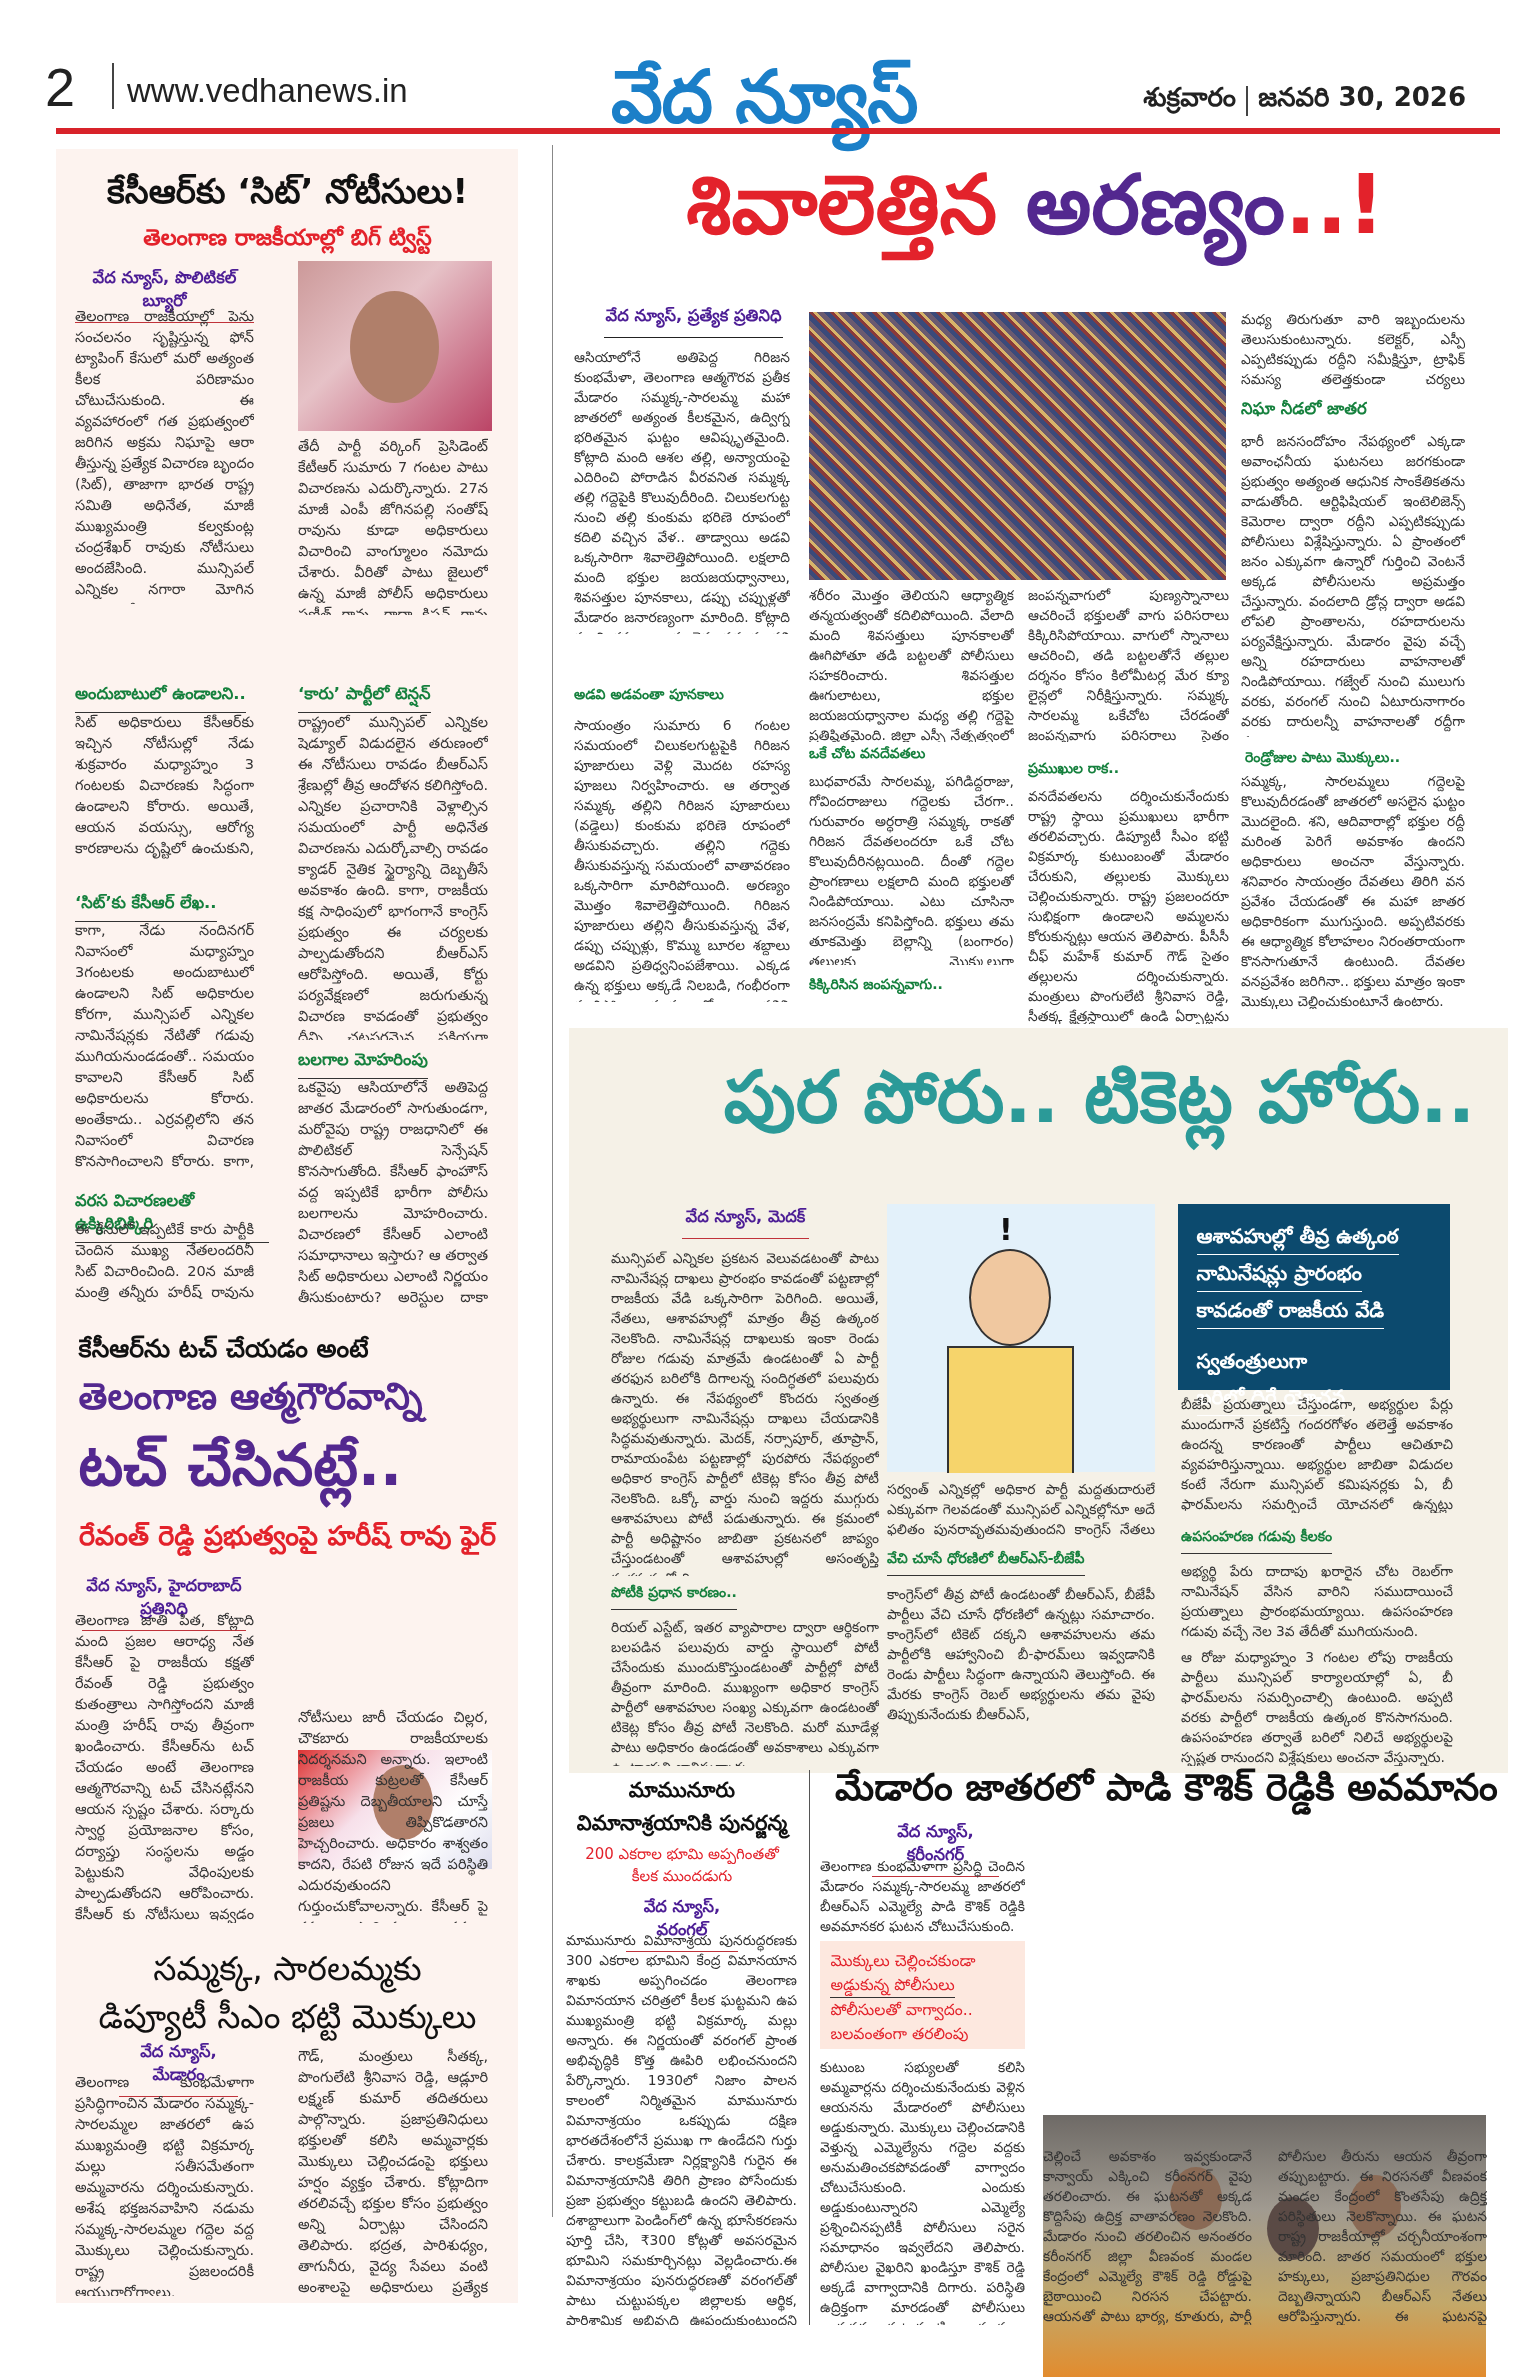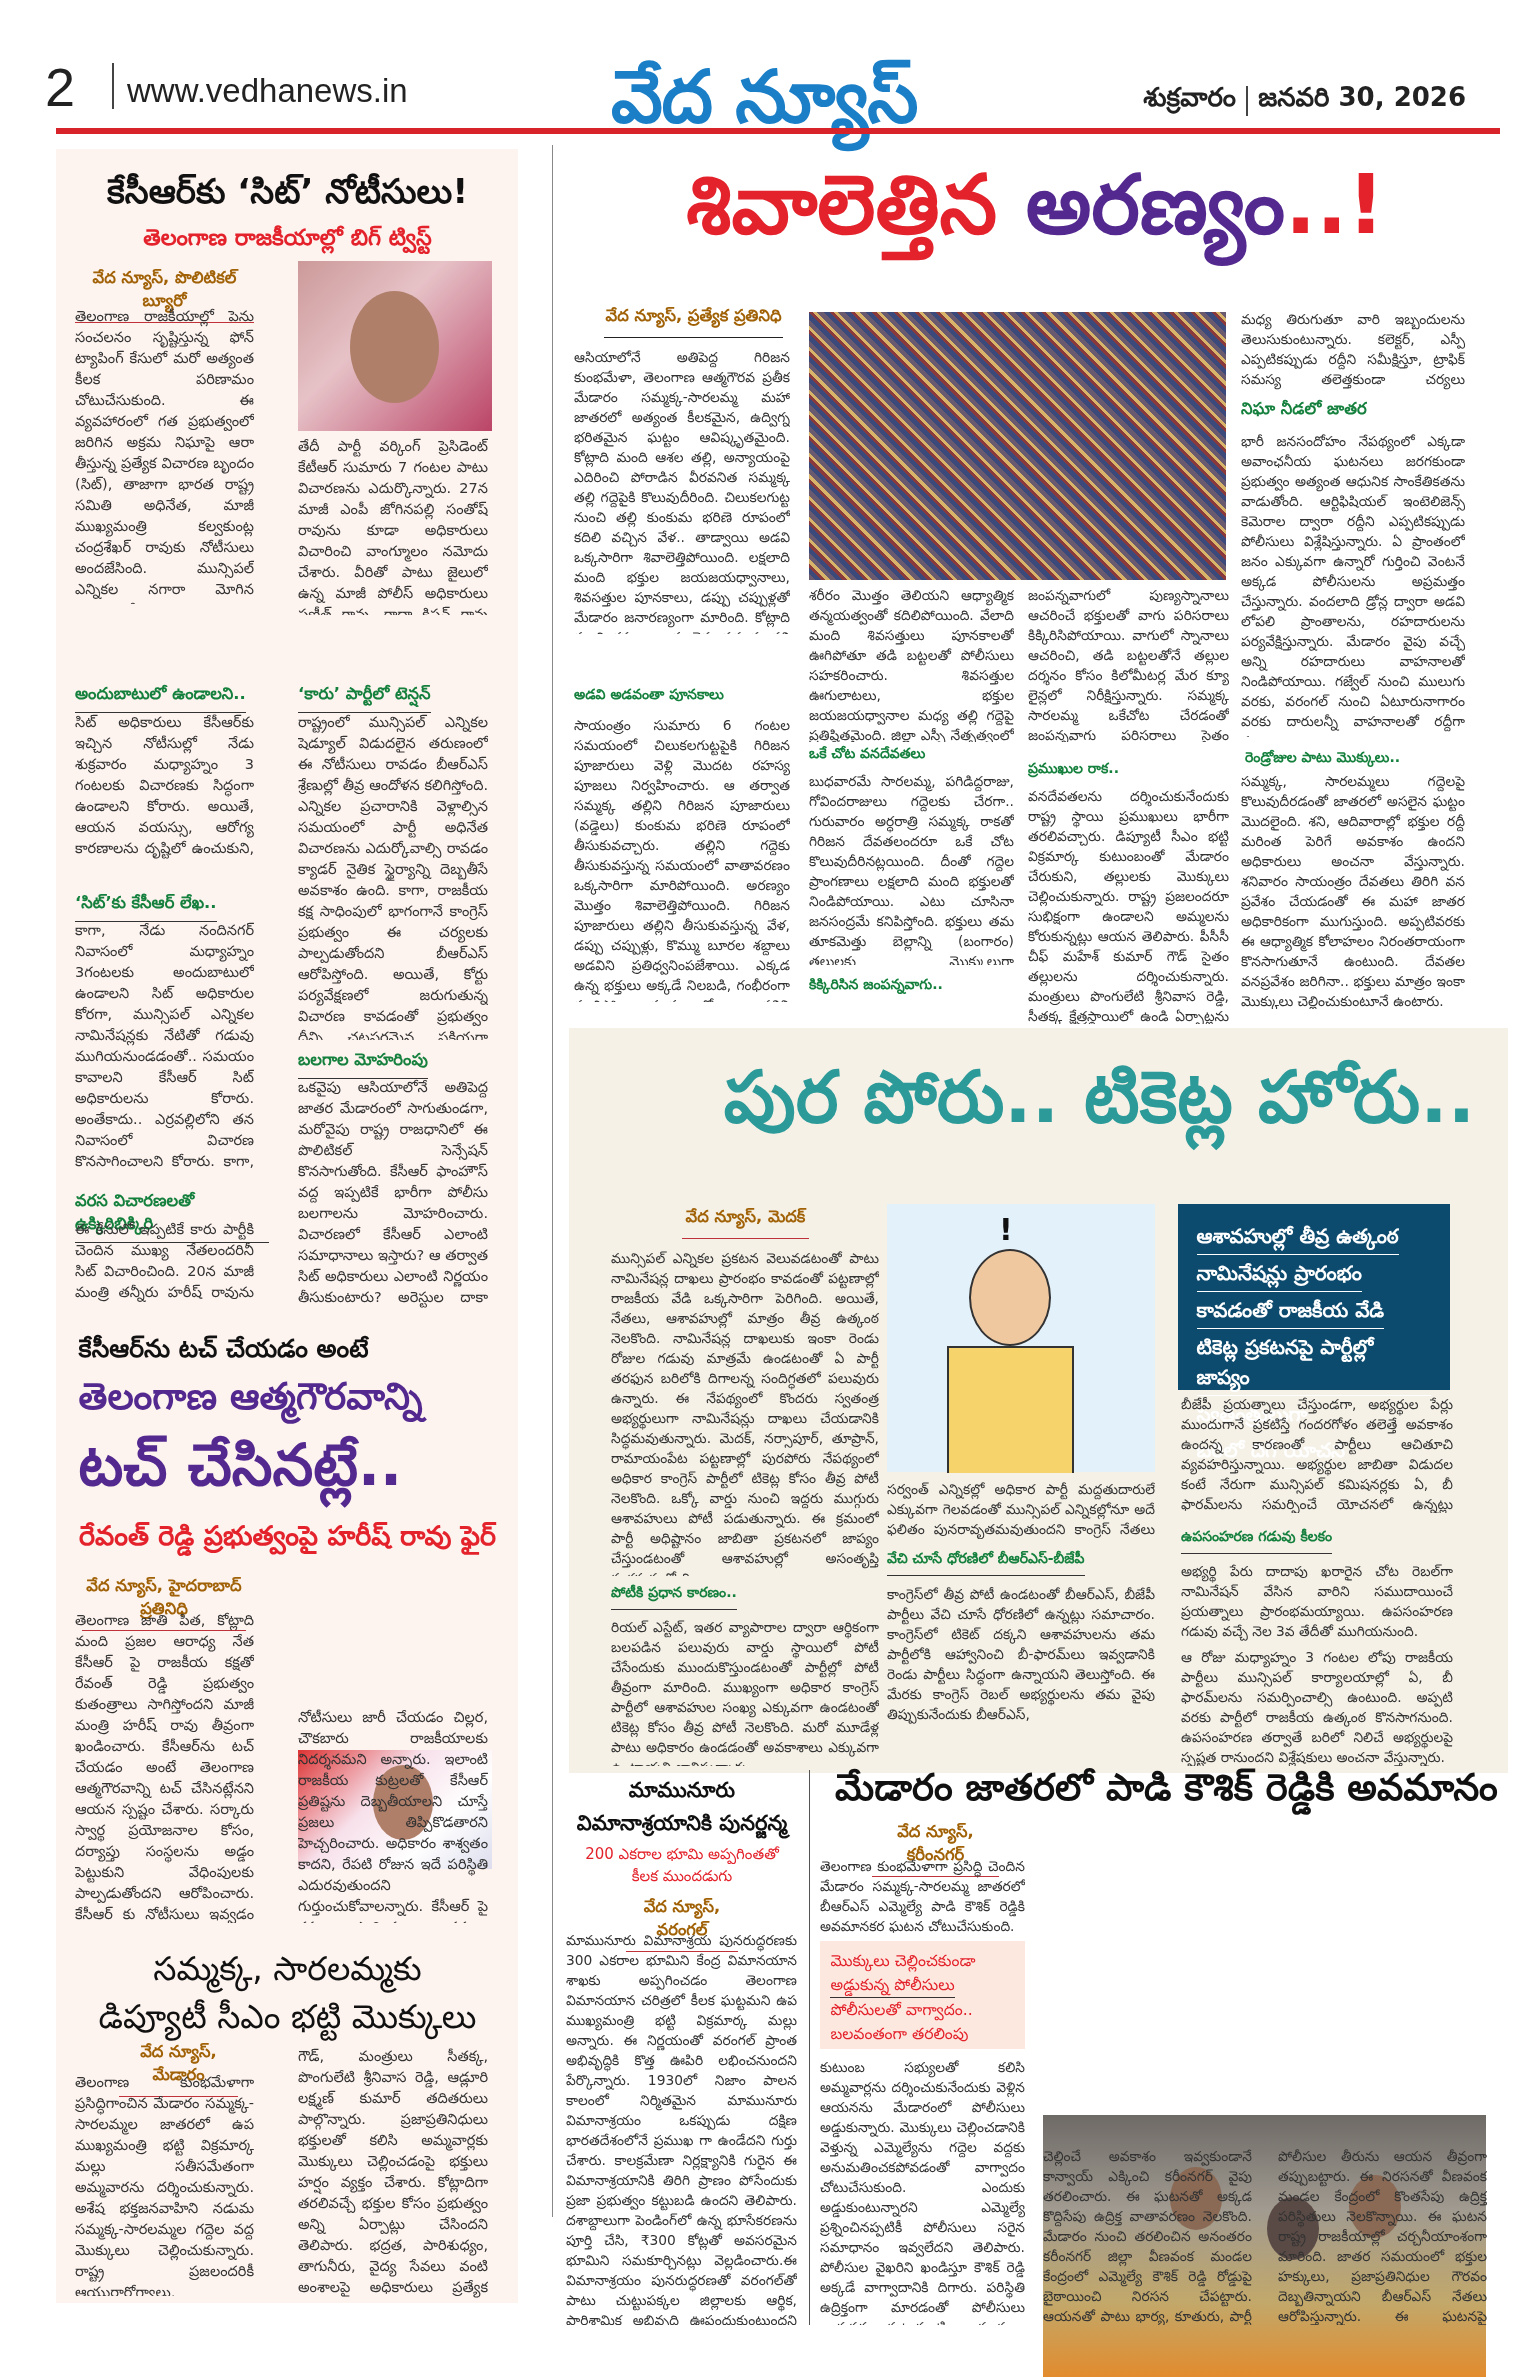--- a/index.html
+++ b/index.html
@@ -13,21 +13,21 @@
 .dateline{right:75px;top:82px;font-size:26px;font-weight:bold;color:#222;display:flex;gap:10.4px;align-items:center}
 .dateline .vsep{width:1.5px;height:30px;background:#444}
 .redrule{left:56px;top:128px;width:1444px;height:6px;background:#d8232a}
 .colrule{width:1.5px;background:#444}
 
 .leftpane{left:56px;top:149px;width:462px;height:2154px;background:#fdf3ef}
 .h-black{font-weight:bold;color:#111;text-align:center}
 .h-red{font-weight:bold;color:#e3222b;text-align:center}
 .h-purple{font-weight:bold;color:#53288f;text-align:center}
 .h-teal{font-weight:bold;color:#2b9a98;text-align:center}
-.byline{font-weight:bold;font-size:16.4px;color:#a16207;text-align:center;padding-bottom:7.5px;border-bottom:1.5px solid #c0323a;margin:0 auto 7.5px}
+.byline{font-weight:bold;font-size:16.4px;color:#4c1d95;text-align:center;padding-bottom:7.5px;border-bottom:1.5px solid #c0323a;margin:0 auto 7.5px}
 .body{font-size:14.5px;line-height:21px;color:#333;text-align:justify}
 .sub-red{font-size:16.4px;font-weight:bold;color:#15803d;padding-bottom:4.5px;border-bottom:1.5px solid #333;display:inline-block;margin:10.4px 0 7.5px}
 .photo{background:linear-gradient(135deg,#c99,#e6c2c7 40%,#b46 100%);position:relative;overflow:hidden}
 .photo .face{position:absolute;border-radius:50%;background:#b07f6a}
 .caption{font-size:14.5px;line-height:21px;color:#333;text-align:justify}
 .crowd{background:repeating-linear-gradient(45deg,#6a5a70 0 4.5px,#3b4a7a 4.5px 9px,#8a3a3a 9px 12px,#d7b46a 12px 15px)}
 .beigebox{left:569px;top:1028px;width:939px;height:745px;background:#f5f1e7}
 .redbox{background:#0c4a6e;color:#fff}
 .redbox div{font-size:20px;font-weight:bold;line-height:30px;padding-bottom:3px;border-bottom:1.5px solid #fff;display:inline-block;margin:1.5px 0}
 .pinkbox{background:#fde8df;color:#e3222b}
@@ -155,21 +155,21 @@
 <div class="abs body" style="left:611px;top:1248px;width:268px;height:328px;overflow:hidden;font-size:13.8px;line-height:20px">మున్సిపల్ ఎన్నికల ప్రకటన వెలువడటంతో పాటు నామినేషన్ల దాఖలు ప్రారంభం కావడంతో పట్టణాల్లో రాజకీయ వేడి ఒక్కసారిగా పెరిగింది. అయితే, నేతలు, ఆశావహుల్లో మాత్రం తీవ్ర ఉత్కంఠ నెలకొంది. నామినేషన్ల దాఖలుకు ఇంకా రెండు రోజుల గడువు మాత్రమే ఉండటంతో ఏ పార్టీ తరఫున బరిలోకి దిగాలన్న సందిగ్ధతలో పలువురు ఉన్నారు. ఈ నేపథ్యంలో కొందరు స్వతంత్ర అభ్యర్థులుగా నామినేషన్లు దాఖలు చేయడానికి సిద్ధమవుతున్నారు. మెదక్, నర్సాపూర్, తూప్రాన్, రామాయంపేట పట్టణాల్లో పురపోరు నేపథ్యంలో అధికార కాంగ్రెస్ పార్టీలో టికెట్ల కోసం తీవ్ర పోటీ నెలకొంది. ఒక్కో వార్డు నుంచి ఇద్దరు ముగ్గురు ఆశావహులు పోటీ పడుతున్నారు. ఈ క్రమంలో పార్టీ అధిష్టానం జాబితా ప్రకటనలో జాప్యం చేస్తుండటంతో ఆశావహుల్లో అసంతృప్తి వ్యక్తమవుతోంది.</div>
 <div class="abs cartoon" style="left:887px;top:1204px;width:268px;height:268px">
   <div style="position:absolute;left:82px;top:45px;width:82px;height:97px;border-radius:50%;background:#f0c8a0;border:2.2px solid #333"></div>
   <div style="position:absolute;left:60px;top:142px;width:127px;height:127px;background:#f6d46b;border:2.2px solid #333;border-bottom:none"></div>
   <div style="position:absolute;left:112px;top:7.5px;font-size:30px;font-weight:bold;color:#111">!</div>
 </div>
 <div class="abs redbox" style="left:1178px;top:1204px;width:272px;height:186px;padding:15px 18.6px">
   <div>ఆశావహుల్లో తీవ్ర ఉత్కంఠ</div><br>
   <div>నామినేషన్లు ప్రారంభం</div><br>
   <div>కావడంతో రాజకీయ వేడి</div><br>
-  <div>టికెట్ల ప్రకటనపై పార్టీల్లో జాప్యం</div><br>
+  <br>
   <div style="border-bottom:none">స్వతంత్రులుగా</div><br>
   <div>బరిలో దిగే యోచన</div>
 </div>
 <div class="abs body" style="left:887px;top:1479px;width:268px;height:60px;overflow:hidden;font-size:13.8px;line-height:20px">సర్వంత్ ఎన్నికల్లో అధికార పార్టీ మద్దతుదారులే ఎక్కువగా గెలవడంతో మున్సిపల్ ఎన్నికల్లోనూ అదే ఫలితం పునరావృతమవుతుందని కాంగ్రెస్ నేతలు భావిస్తున్నారు. ఈ పరిస్థితుల్లో ఇతర పార్టీల నేతలు కూడా కాంగ్రెస్ వైపు మొగ్గు చూపుతున్నట్లు తెలుస్తోంది.</div>
 <div class="abs" style="left:611px;top:1584px;width:268px">
   <div class="sub-red" style="font-size:14px;margin:0">పోటీకి ప్రధాన కారణం..</div>
 </div>
 <div class="abs body" style="left:611px;top:1617px;width:268px;height:149px;overflow:hidden;font-size:13.8px;line-height:20px">రియల్ ఎస్టేట్, ఇతర వ్యాపారాల ద్వారా ఆర్థికంగా బలపడిన పలువురు వార్డు స్థాయిలో పోటీ చేసేందుకు ముందుకొస్తుండటంతో పార్టీల్లో పోటీ తీవ్రంగా మారింది. ముఖ్యంగా అధికార కాంగ్రెస్ పార్టీలో ఆశావహుల సంఖ్య ఎక్కువగా ఉండటంతో టికెట్ల కోసం తీవ్ర పోటీ నెలకొంది. మరో మూడేళ్ల పాటు అధికారం ఉండడంతో అవకాశాలు ఎక్కువగా ఉంటాయని భావిస్తున్నారు.</div>
 <div class="abs" style="left:887px;top:1550px;width:268px">
   <div class="sub-red" style="font-size:14px;margin:0">వేచి చూసే ధోరణిలో బీఆర్ఎస్-బీజేపీ</div>

